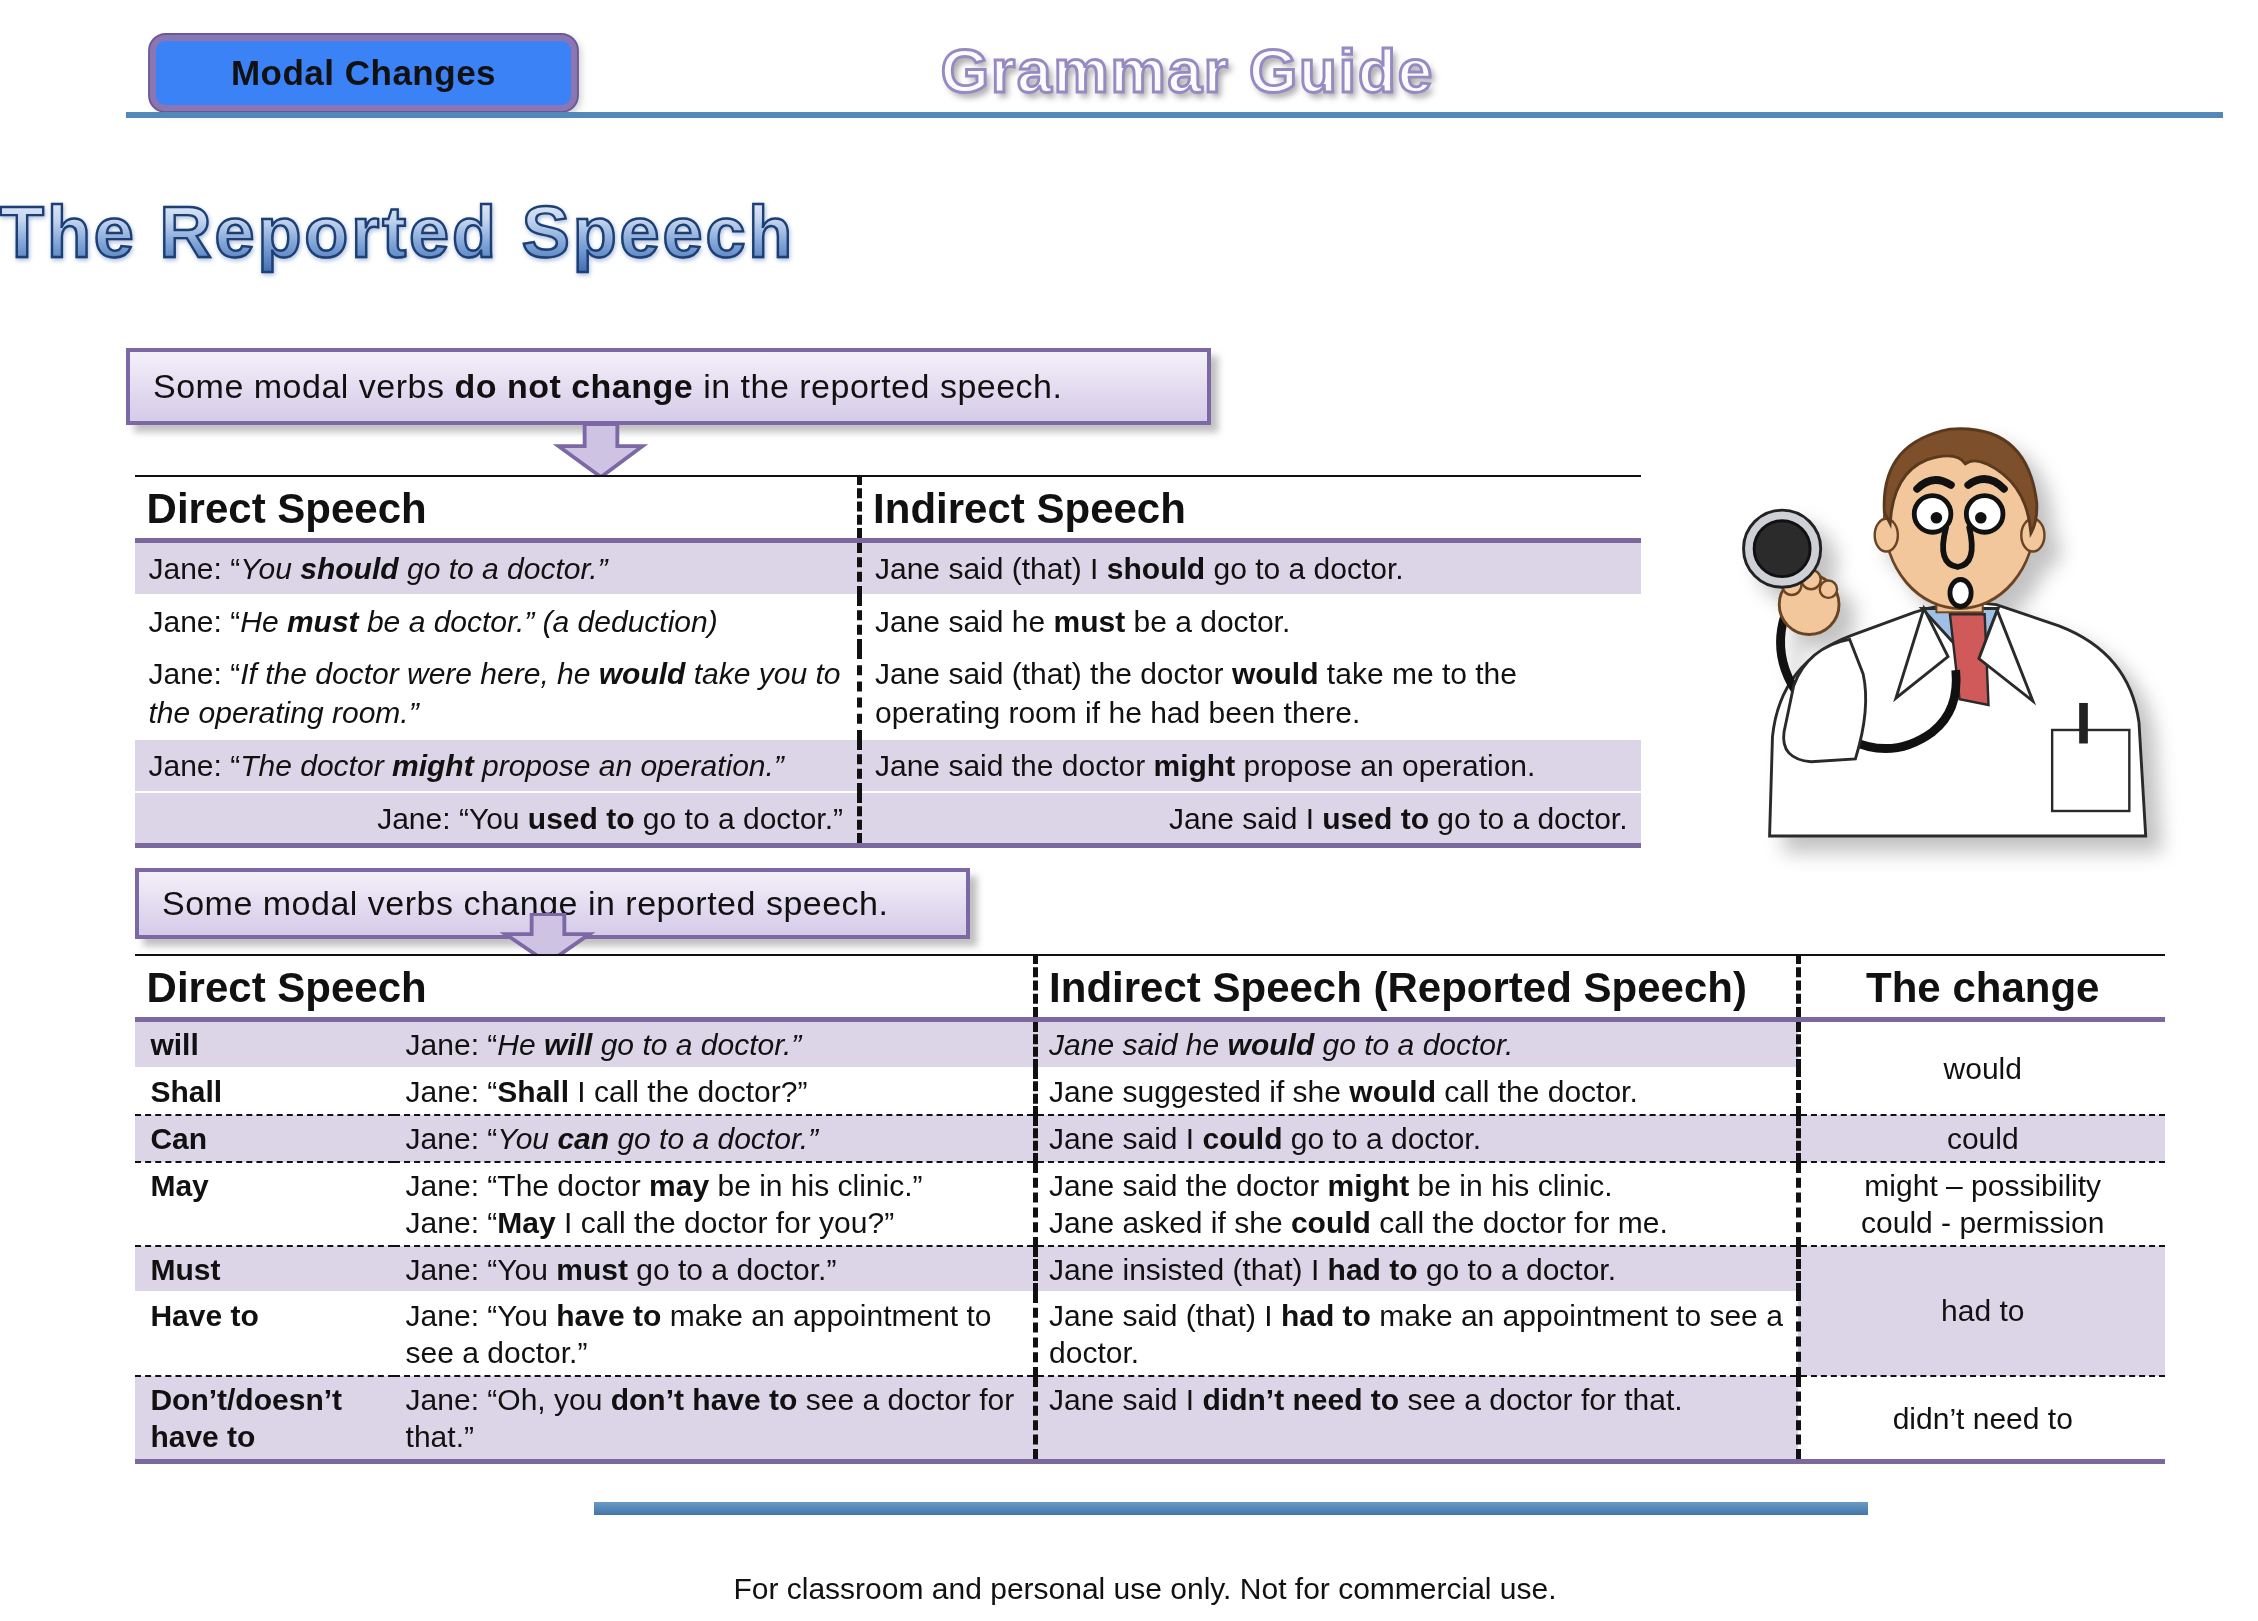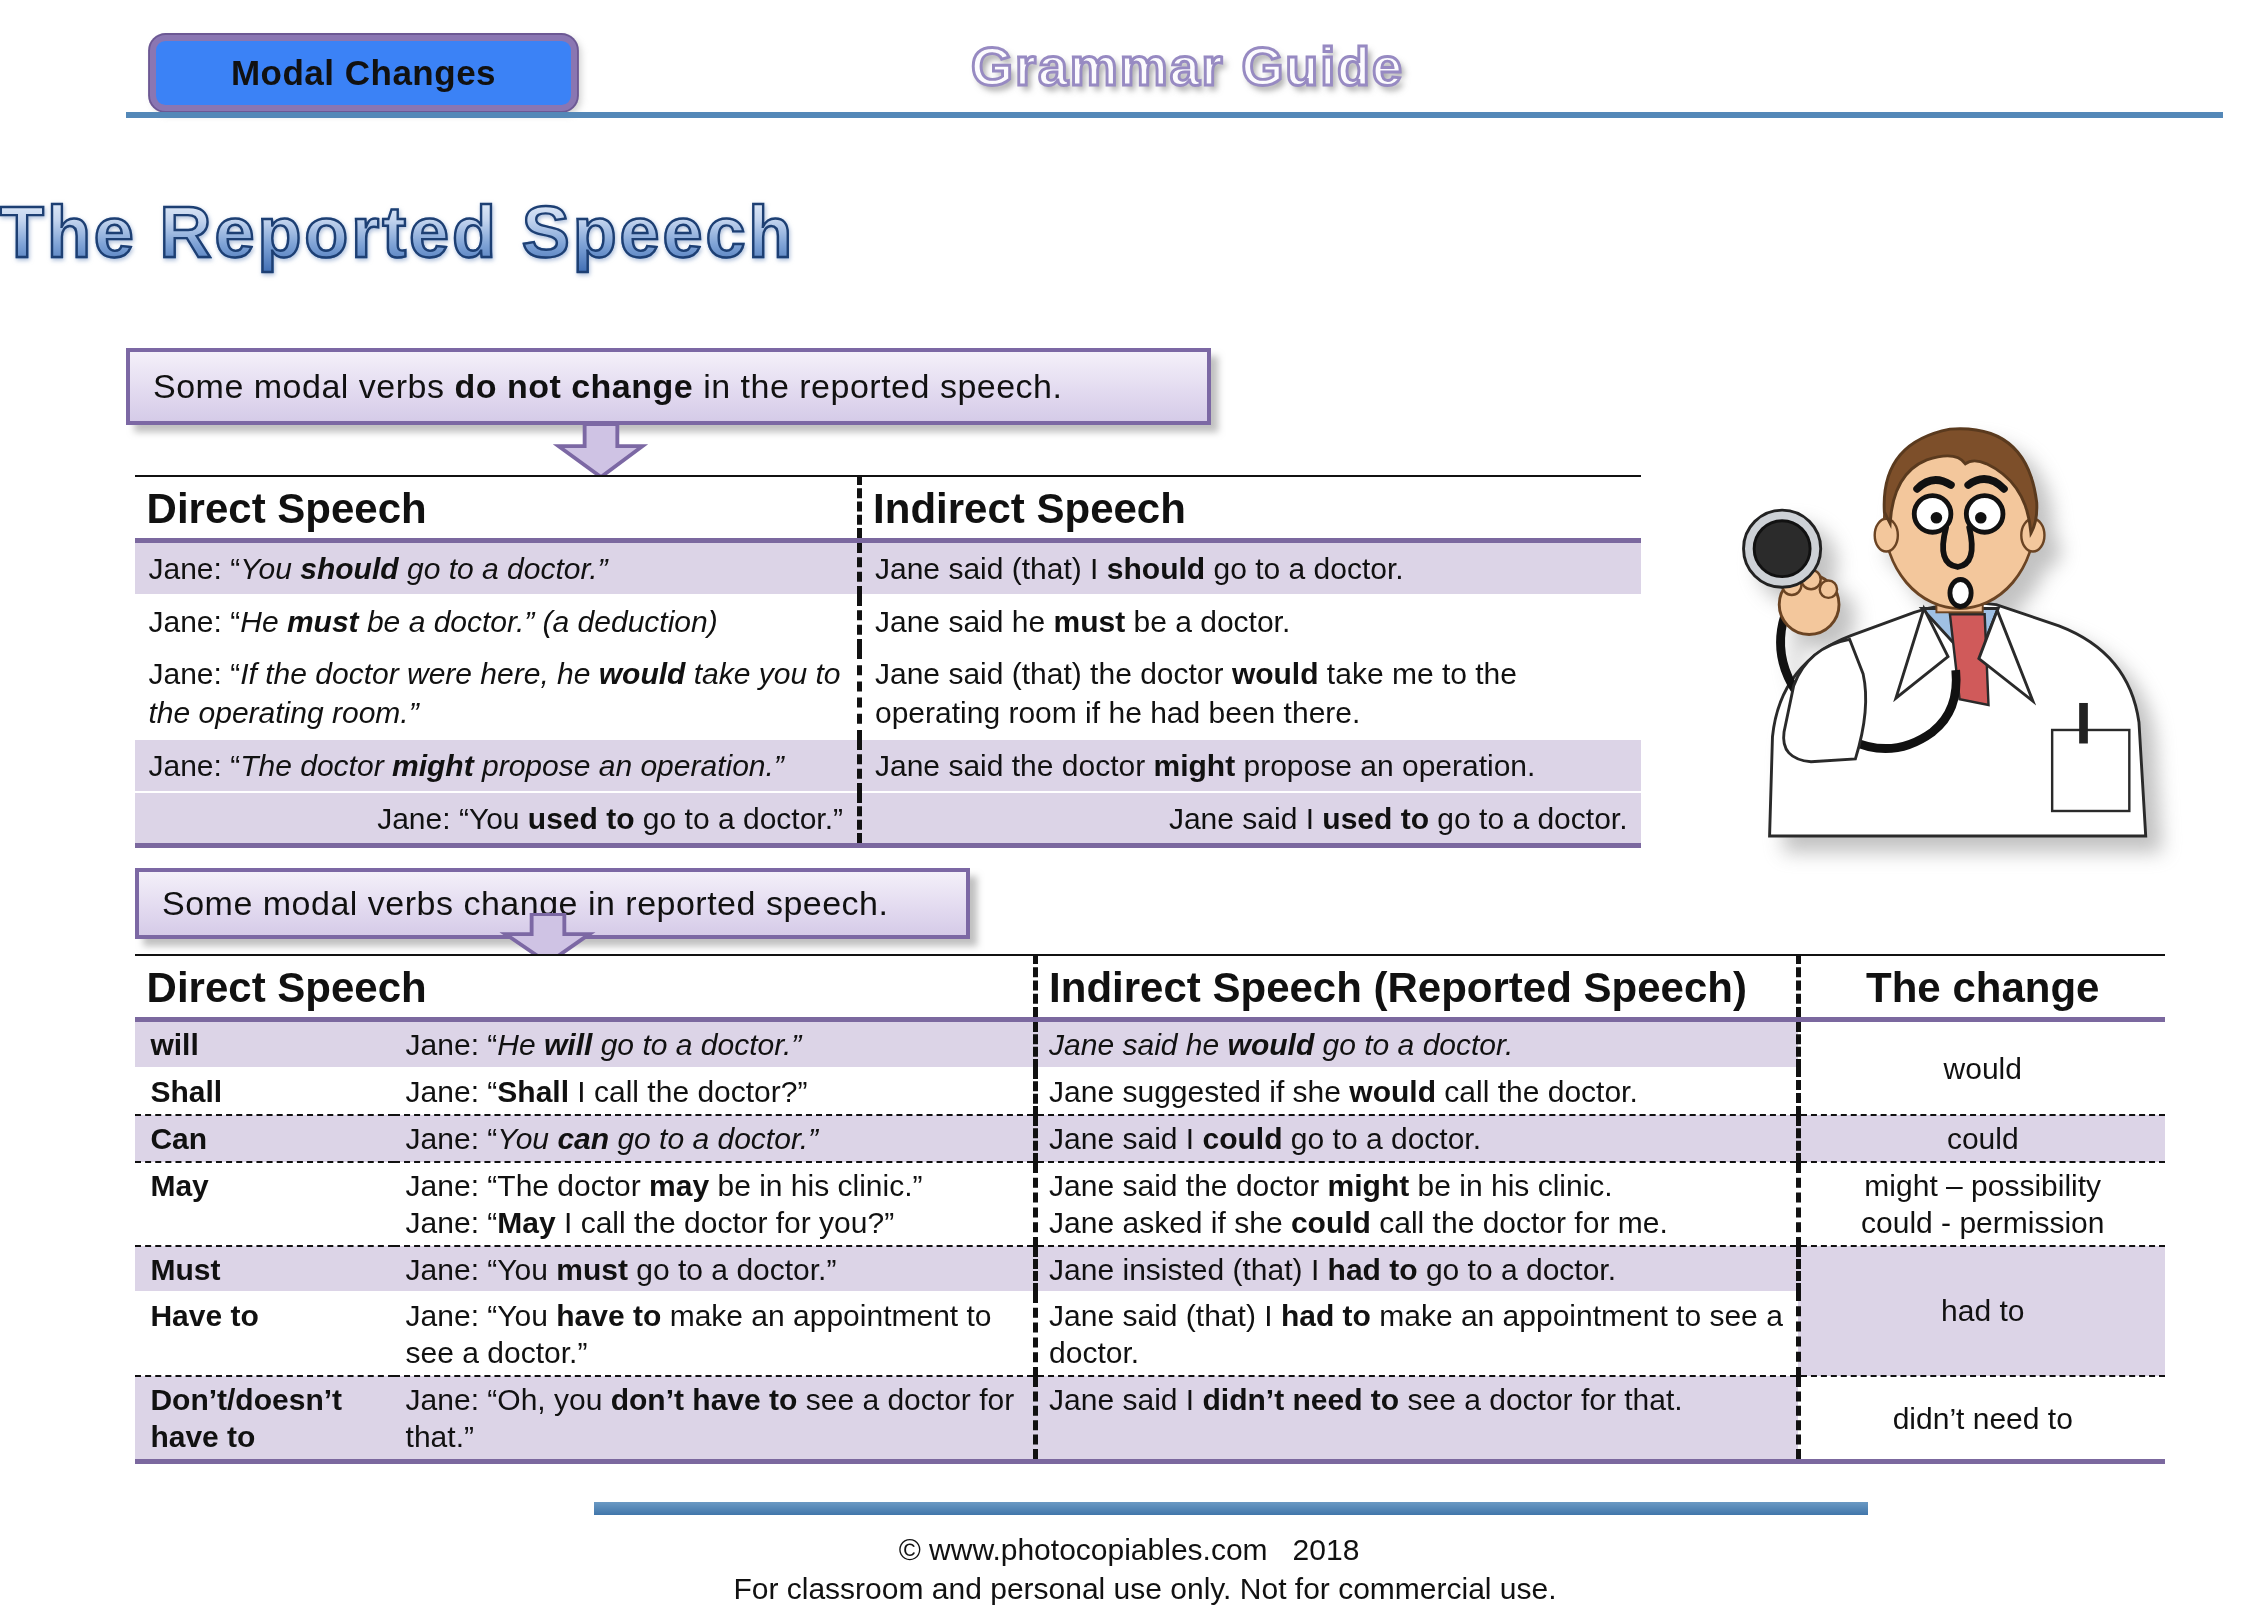--- a/index.html
+++ b/index.html
@@ -10,21 +10,21 @@
   
   .badge{
     position:absolute;left:150px;top:35px;width:415px;height:64px;
     border:6.8px solid #8a76b2;border-radius:15.4px;background:#3b82f6;
     box-shadow:0 0 0 1.9px #6c5894,3.9px 3.9px 7.7px rgba(150,150,150,.45);
     display:flex;align-items:center;justify-content:center;
     font-size:35px;font-weight:bold;letter-spacing:0.5px;
   }
   .brand{
     position:absolute;left:927px;top:35px;width:521px;text-align:center;
-    font-size:54px;font-weight:bold;letter-spacing:1.9px;color:#fcfbfe;
+    font-size:62px;font-weight:bold;letter-spacing:1.9px;color:#fcfbfe;
     -webkit-text-stroke:2.9px #978ac2;text-shadow:3.9px 4.8px 6.8px rgba(140,140,140,.8);
   }
   .blue-rule{position:absolute;left:126px;top:112px;width:2097px;height:5.8px;background:#5488b8;}
   
   .page-title{
     position:absolute;left:0;top:191px;width:2258px;text-align:left;
     font-size:72px;font-weight:bold;letter-spacing:2.9px;
     background:linear-gradient(180deg,#eef4fc 0%,#c4d5ef 35%,#7fa3d6 65%,#3f6db4 100%);
     -webkit-background-clip:text;background-clip:text;color:transparent;
     -webkit-text-stroke:2.4px #1d3f73;
@@ -245,17 +245,16 @@
     <tr class="grp lastrow">
       <td class="lbl shade">Don’t/doesn’t have to</td>
       <td class="shade"><span>Jane: “Oh, you </span><span class="b">don’t have to</span><span> see a doctor for that.”</span></td>
       <td class="shade vsep"><span>Jane said I </span><span class="b">didn’t need to</span><span> see a doctor for that.</span></td>
       <td class="vsep center">didn’t need to</td>
     </tr>
   </tbody>
     </table>
 
   <div class="footer-bar"></div>
-  <div class="footer-line footer-line1">© www.photocopiables.com   2018</div>
   <div class="footer-line footer-line2">For classroom and personal use only. Not for commercial use.</div>
 
 </div>
 
 
 </body></html>

